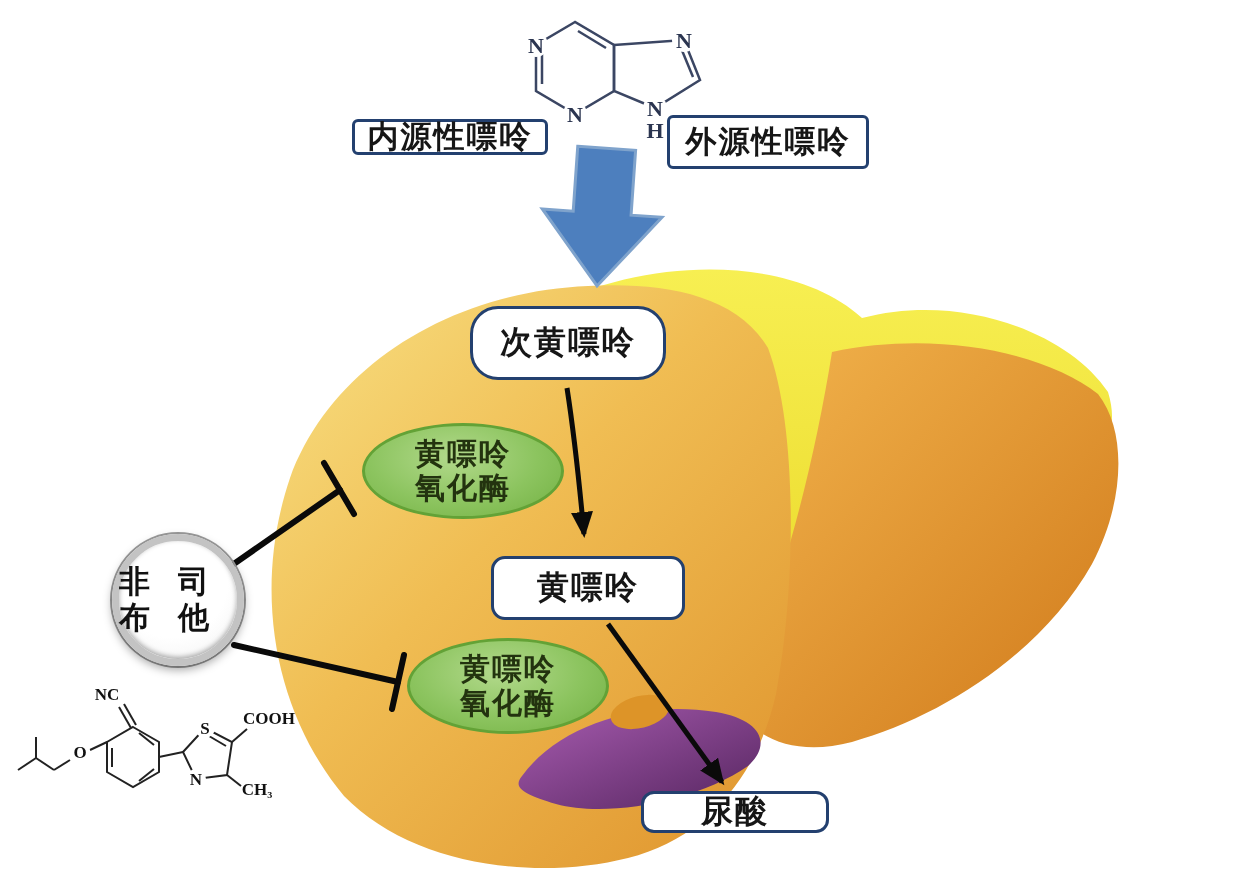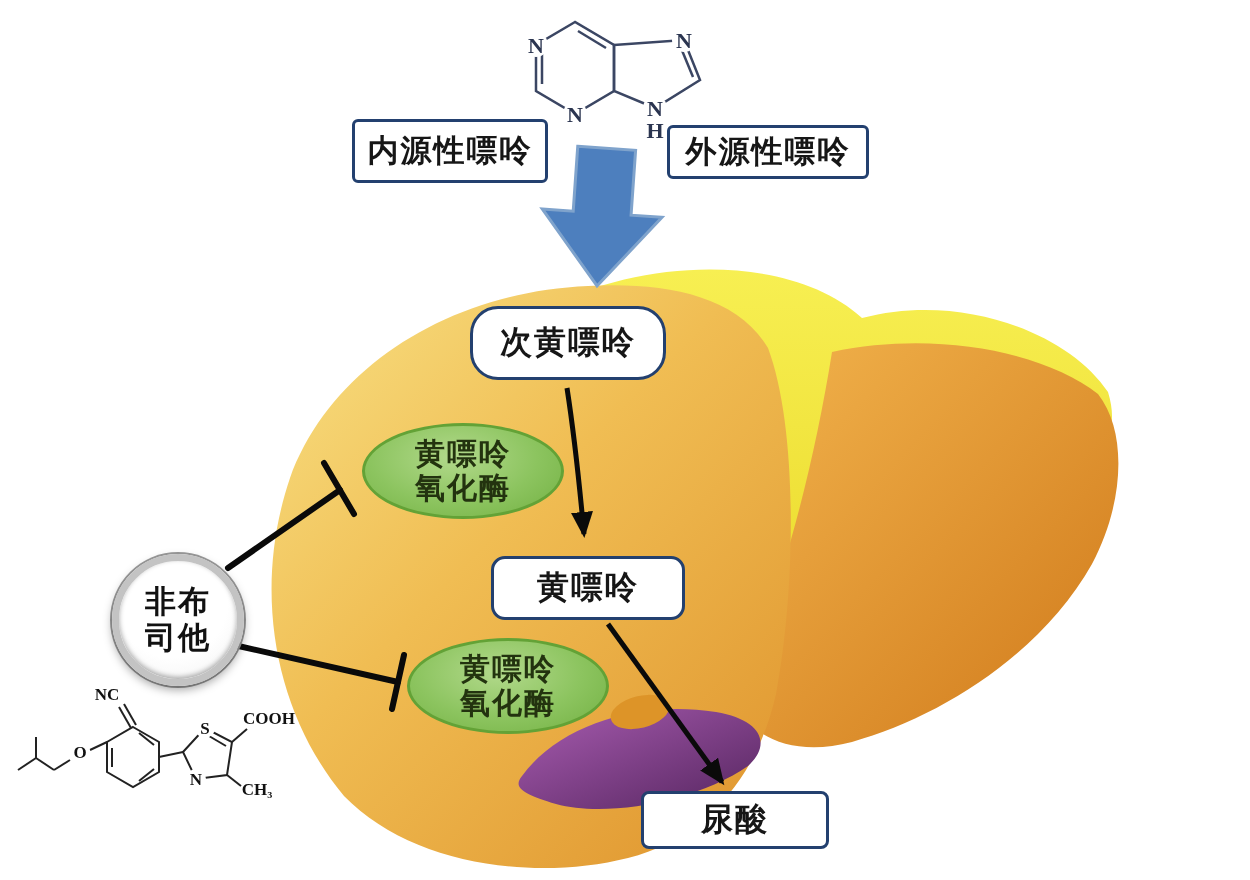--- a/index.html
+++ b/index.html
@@ -5,36 +5,36 @@
   *{margin:0;padding:0;box-sizing:border-box}
   html,body{background:#fff}
   body{width:1250px;height:880px;overflow:hidden;
        font-family:"Liberation Serif","DejaVu Serif",serif}
   .canvas{position:relative;width:1250px;height:880px;background:#fff}
   .art{position:absolute;left:0;top:0;width:1250px;height:880px}
 
   .node{position:absolute;display:flex;align-items:center;justify-content:center;
         background:#fff;border:3px solid #23406f;color:#161616;
         font-weight:bold;letter-spacing:2px;z-index:5}
-  .node-endo{left:352px;top:119px;width:196px;height:64px;font-size:31px;border-radius:6px}
-  .node-exo {left:667px;top:125px;width:202px;height:54px;font-size:31px;border-radius:6px}
+  .node-endo{left:352px;top:119px;width:196px;height:36px;font-size:31px;border-radius:6px}
+  .node-exo {left:667px;top:115px;width:202px;height:54px;font-size:31px;border-radius:6px}
   .node-hypo{left:470px;top:306px;width:196px;height:74px;font-size:32px;border-radius:28px}
   .node-xan {left:491px;top:556px;width:194px;height:64px;font-size:32px;border-radius:14px}
-  .node-uric{left:641px;top:791px;width:188px;height:58px;font-size:32px;border-radius:8px}
+  .node-uric{left:641px;top:791px;width:188px;height:42px;font-size:32px;border-radius:13px}
 
   .enzyme{position:absolute;display:flex;flex-direction:column;align-items:center;
         justify-content:center;border-radius:50%;
         background:radial-gradient(ellipse at 45% 35%, #b2d98b 0%, #8cc45f 55%, #72b042 100%);
         border:3px solid #63a236;color:#23330f;font-weight:bold;font-size:30px;
         line-height:1.14;letter-spacing:2px;z-index:5}
   .enzyme-1{left:362px;top:423px;width:202px;height:96px}
   .enzyme-2{left:407px;top:638px;width:202px;height:96px}
 
-  .drug-circle{position:absolute;left:112px;top:554px;width:132px;height:132px;
-        border-radius:50%;display:flex;flex-direction:column;align-items:center;
+  .drug-circle{position:absolute;left:112px;top:534px;width:132px;height:132px;
+        border-radius:50%;display:flex;flex-direction:row;align-items:center;
         justify-content:center;background:radial-gradient(circle at 45% 35%, #ffffff 55%, #f0f0f0 100%);
         border:7px solid #c3c3c3;
         box-shadow:0 4px 10px rgba(0,0,0,.35), inset 0 -2px 5px #a8a8a8, 0 0 0 2px #9c9c9c;
         color:#111;font-weight:bold;font-size:31px;line-height:1.15;letter-spacing:2px;z-index:5}
 
   .watermark{position:absolute;left:842px;top:818px;z-index:6;
         font-family:"Liberation Sans","DejaVu Sans",sans-serif;
         font-weight:bold;font-size:31px;color:#a2a2a2;letter-spacing:1px;white-space:nowrap}
 
   .chem-text{font-family:"Liberation Serif","DejaVu Serif",serif;font-weight:bold}

